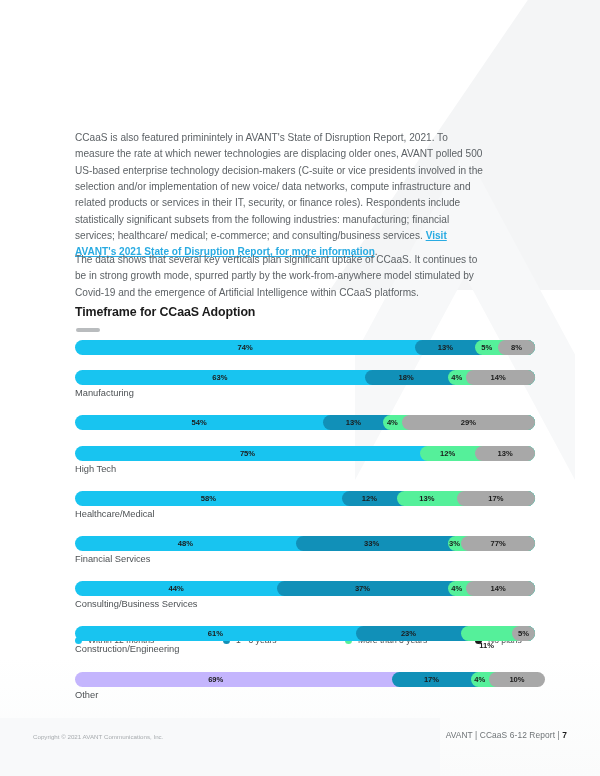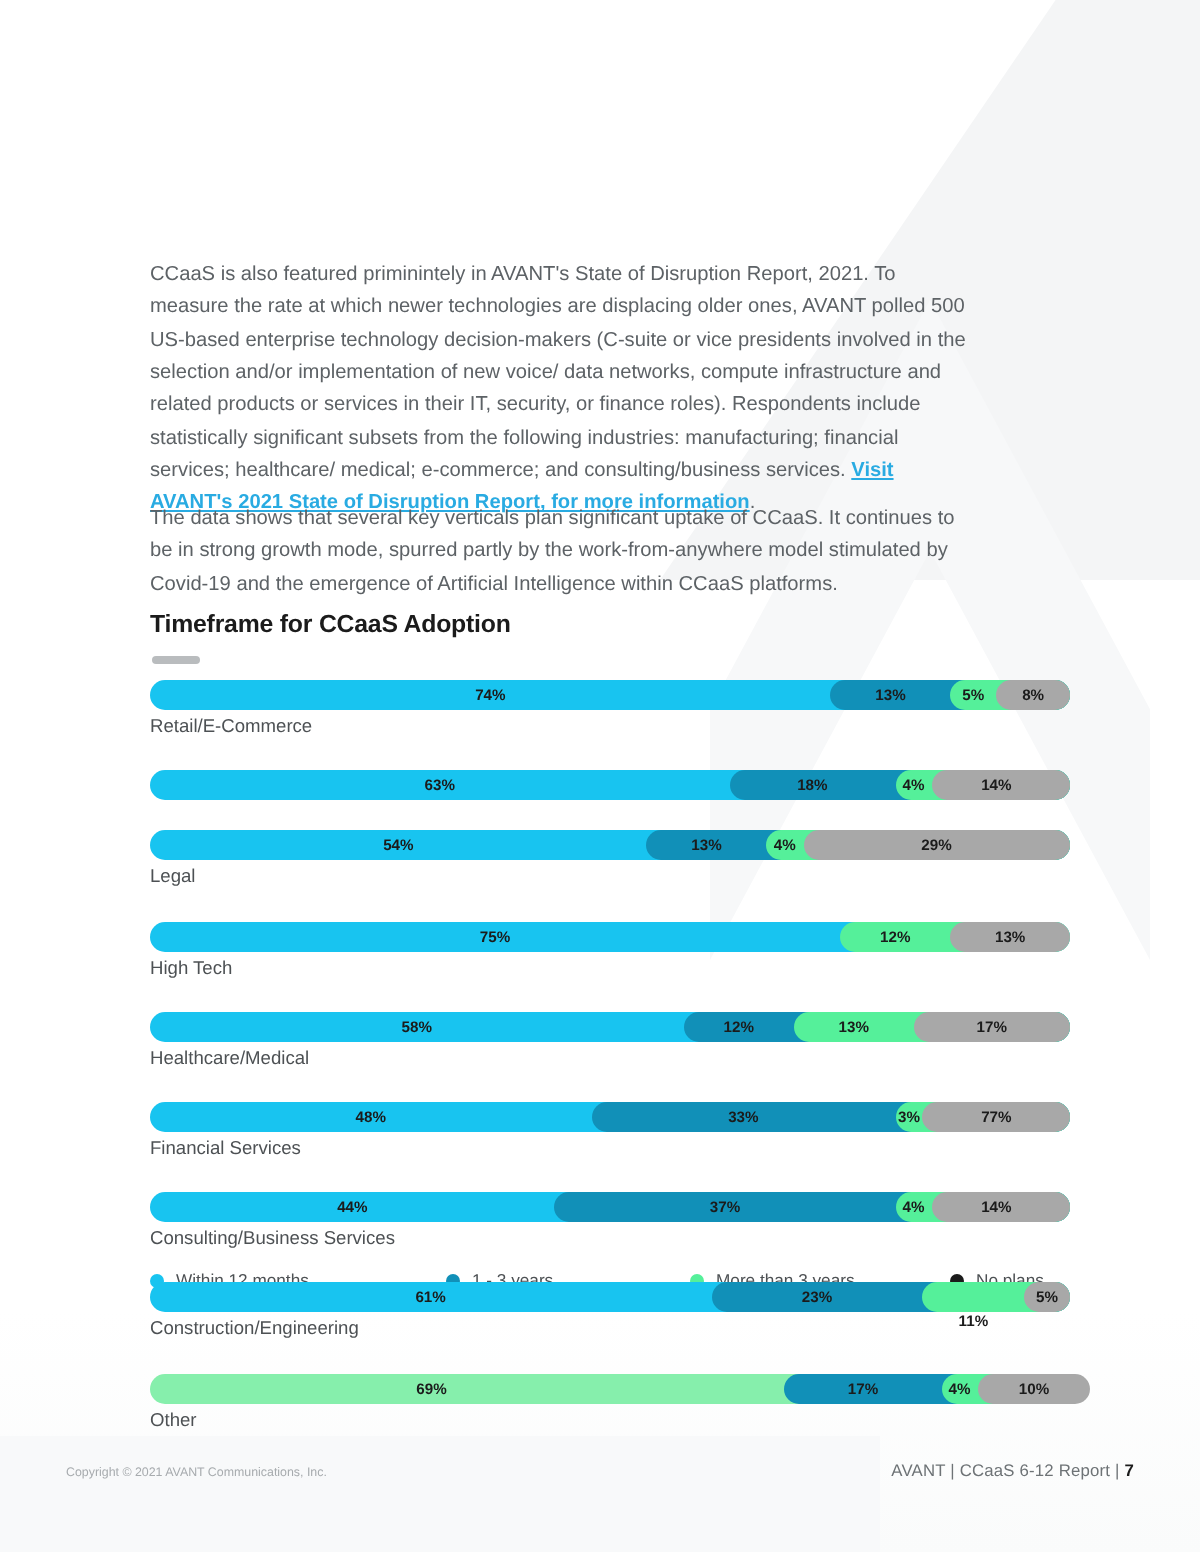--- a/index.html
+++ b/index.html
@@ -220,54 +220,53 @@
           <div class="seg" style="left: 400.2px; width: 59.8px; background: rgb(85, 240, 154); z-index: 3;">
             <span class="seg-label" style="position: absolute; left: 19.2308%; transform: translateX(-50%);">5%</span>
           </div>
           <div class="seg" style="left: 340.4px; width: 119.6px; background: rgb(17, 144, 184); z-index: 2;">
             <span class="seg-label" style="position: absolute; left: 25%; transform: translateX(-50%);">13%</span>
           </div>
           <div class="seg" style="left: 0px; width: 460px; background: rgb(24, 196, 240); z-index: 1;">
             <span class="seg-label" style="position: absolute; left: 37%; transform: translateX(-50%);">74%</span>
           </div>
         </div>
-        <div class="cat-label">Retail/E-Commerce</div>
       </div>
       <div class="bar-row">
         <div class="bar">
           <div class="seg" style="left: 391px; width: 69px; background: rgb(168, 168, 168); z-index: 4;">
             <span class="seg-label" style="position: absolute; left: 46.6667%; transform: translateX(-50%);">14%</span>
           </div>
           <div class="seg" style="left: 372.6px; width: 87.4px; background: rgb(85, 240, 154); z-index: 3;">
             <span class="seg-label" style="position: absolute; left: 10.5263%; transform: translateX(-50%);">4%</span>
           </div>
           <div class="seg" style="left: 289.8px; width: 170.2px; background: rgb(17, 144, 184); z-index: 2;">
             <span class="seg-label" style="position: absolute; left: 24.3243%; transform: translateX(-50%);">18%</span>
           </div>
           <div class="seg" style="left: 0px; width: 460px; background: rgb(24, 196, 240); z-index: 1;">
             <span class="seg-label" style="position: absolute; left: 31.5%; transform: translateX(-50%);">63%</span>
           </div>
         </div>
+        <div class="cat-label">Manufacturing</div>
       </div>
       <div class="bar-row">
         <div class="bar">
           <div class="seg" style="left: 326.6px; width: 133.4px; background: rgb(168, 168, 168); z-index: 4;">
             <span class="seg-label" style="position: absolute; left: 50%; transform: translateX(-50%);">29%</span>
           </div>
           <div class="seg" style="left: 308.2px; width: 151.8px; background: rgb(85, 240, 154); z-index: 3;">
             <span class="seg-label" style="position: absolute; left: 6.06061%; transform: translateX(-50%);">4%</span>
           </div>
           <div class="seg" style="left: 248.4px; width: 211.6px; background: rgb(17, 144, 184); z-index: 2;">
             <span class="seg-label" style="position: absolute; left: 14.1304%; transform: translateX(-50%);">13%</span>
           </div>
           <div class="seg" style="left: 0px; width: 460px; background: rgb(24, 196, 240); z-index: 1;">
             <span class="seg-label" style="position: absolute; left: 27%; transform: translateX(-50%);">54%</span>
           </div>
         </div>
-        <div class="cat-label">Legal</div>
       </div>
       <div class="bar-row">
         <div class="bar">
           <div class="seg" style="left: 400.2px; width: 59.8px; background: rgb(168, 168, 168); z-index: 4;">
             <span class="seg-label" style="position: absolute; left: 50%; transform: translateX(-50%);">13%</span>
           </div>
           <div class="seg" style="left: 345px; width: 115px; background: rgb(85, 240, 154); z-index: 3;">
             <span class="seg-label" style="position: absolute; left: 24%; transform: translateX(-50%);">12%</span>
           </div>
           <div class="seg" style="left: 0px; width: 460px; background: rgb(24, 196, 240); z-index: 1;">
@@ -348,21 +347,21 @@
         <div class="bar">
           <div class="seg" style="left: 414px; width: 56px; background: rgb(168, 168, 168); z-index: 4;">
             <span class="seg-label" style="position: absolute; left: 50%; transform: translateX(-50%);">10%</span>
           </div>
           <div class="seg" style="left: 395.6px; width: 64.4px; background: rgb(85, 240, 154); z-index: 3;">
             <span class="seg-label" style="position: absolute; left: 14.2857%; transform: translateX(-50%);">4%</span>
           </div>
           <div class="seg" style="left: 317.4px; width: 142.6px; background: rgb(17, 144, 184); z-index: 2;">
             <span class="seg-label" style="position: absolute; left: 27.4194%; transform: translateX(-50%);">17%</span>
           </div>
-          <div class="seg" style="left: 0px; width: 408px; background: #86efac; z-index: 1;">
+          <div class="seg" style="left: 0px; width: 408px; background: #c4b5fd; z-index: 1;">
             <span class="seg-label" style="position: absolute; left: 34.5%; transform: translateX(-50%);">69%</span>
           </div>
         </div>
         <div class="cat-label">Other</div>
       </div>
     </div>
 
   <div class="legend" id="legend">
       <div class="legend-item" style="position: absolute; left: 0px;">
         <span class="legend-dot" style="background: rgb(24, 196, 240);"></span>

